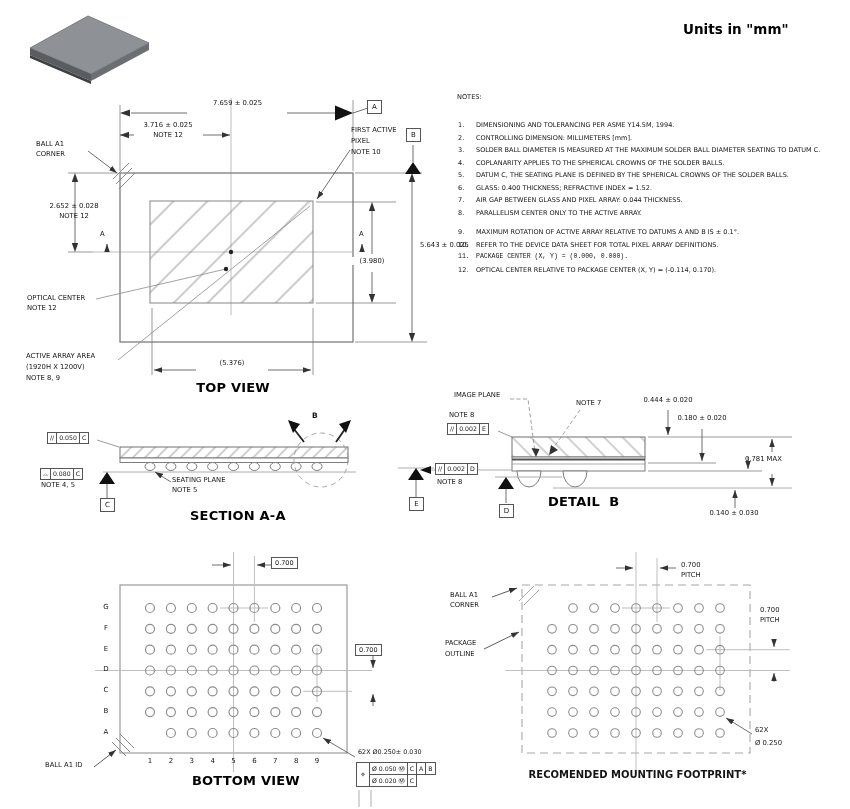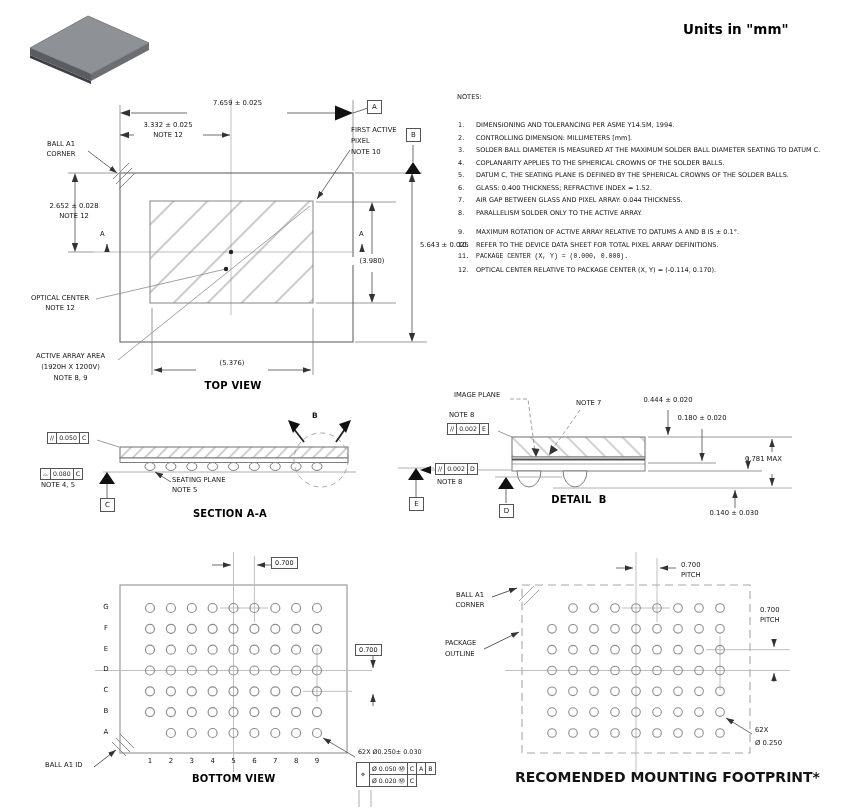--- a/index.html
+++ b/index.html
@@ -1,22 +1,22 @@
 <!DOCTYPE html>
 <html><head>
 <meta charset="utf-8">
 <style>
   html,body{margin:0;padding:0;background:#fff}
   #page{position:relative;width:850px;height:809px;background:#fff;
         font-family:"DejaVu Sans","Liberation Sans",sans-serif;color:#111;overflow:hidden}
   svg{position:absolute;left:0;top:0}
   .lbl{position:absolute;font-size:6.8px;line-height:1.2;white-space:pre;color:#141414}
   .ctr{text-align:center}
-  .rt{text-align:center}
-  .title{font-size:10px;font-weight:bold;letter-spacing:.2px;color:#000}
+  .rt{text-align:left}
+  .title{font-size:13px;font-weight:bold;letter-spacing:.2px;color:#000}
   .big{font-size:13.5px;font-weight:bold;color:#000}
   .dbox{position:absolute;border:1px solid #555;background:#fff;font-size:7px;width:13px;height:12px;
         text-align:center;line-height:12px;color:#141414}
   .vbox{position:absolute;border:1px solid #555;background:#fff;font-size:6.5px;padding:1px 3px;color:#141414}
   .fcf{position:absolute;display:flex;font-size:6.2px;background:#fff;color:#141414}
   .fcf>div{border:1px solid #555;padding:0 2px;height:10px;line-height:10px;margin-left:-1px;white-space:pre}
   .fcf>div:first-child{margin-left:0}
   .cfcf{position:absolute;display:flex;background:#fff;font-size:6.2px;color:#141414}
   .cfcf .pos{border:1px solid #555;width:12px;height:23px;line-height:23px;text-align:center;font-size:8px}
   .cfcf .rows{display:flex;flex-direction:column;margin-left:-1px}
@@ -362,30 +362,30 @@
 
 <div class="lbl" style="left:457px;top:94px;font-size:6.6px">NOTES:</div>
 <div id="notes-list">
       <div class="note-row" style="left: 458px; top: 121px; width: 390px;"><span class="note-num">1.</span><span>DIMENSIONING AND TOLERANCING PER ASME Y14.5M, 1994.</span></div>
       <div class="note-row" style="left: 458px; top: 134px; width: 390px;"><span class="note-num">2.</span><span>CONTROLLING DIMENSION: MILLIMETERS [mm].</span></div>
       <div class="note-row" style="left: 458px; top: 146px; width: 390px;"><span class="note-num">3.</span><span>SOLDER BALL DIAMETER IS MEASURED AT THE MAXIMUM SOLDER BALL DIAMETER SEATING TO DATUM C.</span></div>
       <div class="note-row" style="left: 458px; top: 159px; width: 390px;"><span class="note-num">4.</span><span>COPLANARITY APPLIES TO THE SPHERICAL CROWNS OF THE SOLDER BALLS.</span></div>
       <div class="note-row" style="left: 458px; top: 171px; width: 390px;"><span class="note-num">5.</span><span>DATUM C, THE SEATING PLANE IS DEFINED BY THE SPHERICAL CROWNS OF THE SOLDER BALLS.</span></div>
       <div class="note-row" style="left: 458px; top: 184px; width: 390px;"><span class="note-num">6.</span><span>GLASS: 0.400 THICKNESS; REFRACTIVE INDEX = 1.52.</span></div>
       <div class="note-row" style="left: 458px; top: 196px; width: 390px;"><span class="note-num">7.</span><span>AIR GAP BETWEEN GLASS AND PIXEL ARRAY: 0.044 THICKNESS.</span></div>
-      <div class="note-row" style="left: 458px; top: 209px; width: 390px;"><span class="note-num">8.</span><span>PARALLELISM SOLDER ONLY TO THE ACTIVE ARRAY.</span></div>
+      <div class="note-row" style="left: 458px; top: 209px; width: 390px;"><span class="note-num">8.</span><span>PARALLELISM CENTER ONLY TO THE ACTIVE ARRAY.</span></div>
       <div class="note-row" style="left: 458px; top: 228px; width: 390px;"><span class="note-num">9.</span><span>MAXIMUM ROTATION OF ACTIVE ARRAY RELATIVE TO DATUMS A AND B IS ± 0.1°.</span></div>
       <div class="note-row" style="left: 458px; top: 241px; width: 390px;"><span class="note-num">10.</span><span>REFER TO THE DEVICE DATA SHEET FOR TOTAL PIXEL ARRAY DEFINITIONS.</span></div>
       <div class="note-row" style="left: 458px; top: 253px; width: 390px; font-family: Liberation Mono, monospace;"><span class="note-num">11.</span><span>PACKAGE CENTER (X, Y) = (0.000, 0.000).</span></div>
       <div class="note-row" style="left: 458px; top: 266px; width: 390px;"><span class="note-num">12.</span><span>OPTICAL CENTER RELATIVE TO PACKAGE CENTER (X, Y) = (-0.114, 0.170).</span></div>
     </div>
 
 <div class="lbl ctr" style="left:190px;top:99px;width:95px">7.659 ± 0.025</div>
 <div class="dbox" style="left:367px;top:100px">A</div>
-<div class="lbl ctr" style="left:130px;top:121px;width:76px">3.332 ± 0.025</div>
+<div class="lbl ctr" style="left:130px;top:121px;width:76px">3.716 ± 0.025</div>
 <div class="lbl ctr" style="left:130px;top:131px;width:76px">NOTE 12</div>
 <div class="lbl rt" style="left:36px;top:140px;width:50px">BALL A1</div>
 <div class="lbl rt" style="left:36px;top:150px;width:50px">CORNER</div>
 <div class="lbl" style="left:351px;top:126px">FIRST ACTIVE</div>
 <div class="lbl" style="left:351px;top:137px">PIXEL</div>
 <div class="lbl" style="left:351px;top:148px">NOTE 10</div>
 <div class="dbox" style="left:406px;top:128px">B</div>
 <div class="lbl ctr" style="left:40px;top:202px;width:68px">2.652 ± 0.028</div>
 <div class="lbl ctr" style="left:40px;top:212px;width:68px">NOTE 12</div>
 <div class="lbl rt" style="left:27px;top:294px;width:66px">OPTICAL CENTER</div>
@@ -483,15 +483,15 @@
 <div class="lbl rt" style="left:450px;top:591px;width:40px">BALL A1</div>
 <div class="lbl rt" style="left:450px;top:601px;width:40px">CORNER</div>
 <div class="lbl" style="left:445px;top:639px">PACKAGE</div>
 <div class="lbl" style="left:445px;top:650px">OUTLINE</div>
 <div class="lbl" style="left:681px;top:561px">0.700</div>
 <div class="lbl" style="left:681px;top:571px">PITCH</div>
 <div class="lbl" style="left:760px;top:606px">0.700</div>
 <div class="lbl" style="left:760px;top:616px">PITCH</div>
 <div class="lbl" style="left:755px;top:726px">62X</div>
 <div class="lbl" style="left:755px;top:739px">Ø 0.250</div>
-<div class="lbl ctr" style="left:515px;top:769px;width:245px;font-size:14px;font-weight:bold">RECOMENDED MOUNTING FOOTPRINT*</div>
+<div class="lbl ctr" style="left:515px;top:769px;width:245px;font-size:10px;font-weight:bold">RECOMENDED MOUNTING FOOTPRINT*</div>
 
 </div>
 
 </body></html>

